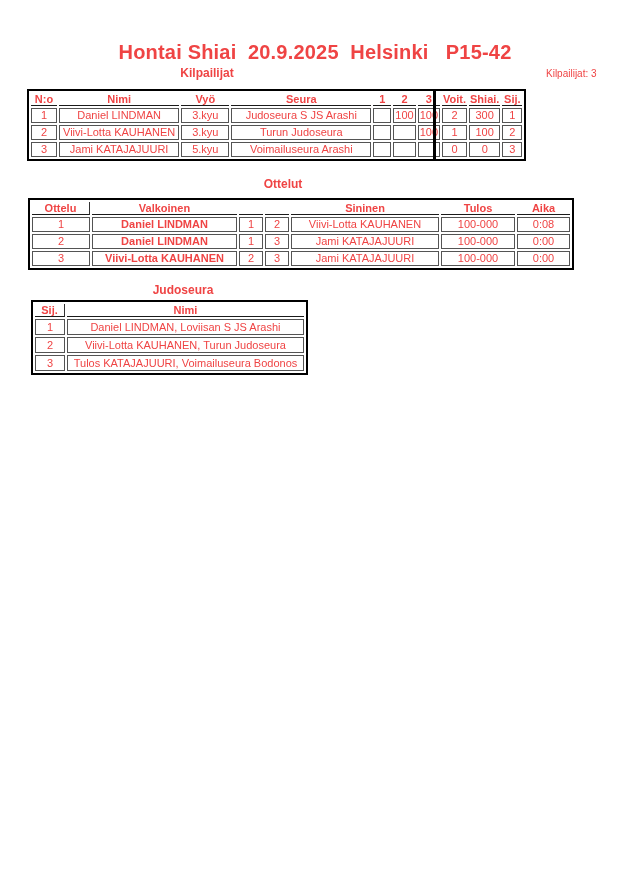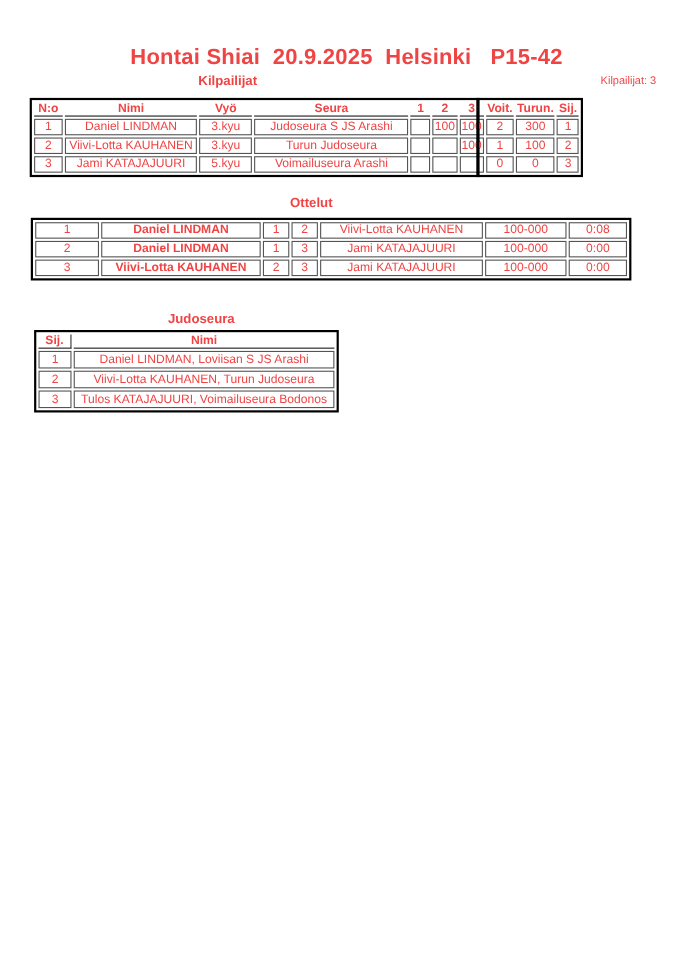--- a/index.html
+++ b/index.html
@@ -116,21 +116,21 @@
       <tbody>
           <tr>
         <th class="lft">N:o</th>
         <th>Nimi</th>
         <th>Vyö</th>
         <th>Seura</th>
         <th class="tight">1</th>
         <th class="tight">2</th>
         <th class="tight">3</th>
         <th class="tight">Voit.</th>
-        <th class="tight">Turun.</th>
+        <th class="tight">Shiai.</th>
         <th class="tight">Sij.</th>
       </tr>
       <tr>
         <td>1</td>
         <td class="lft">Daniel LINDMAN</td>
         <td>3.kyu</td>
         <td class="lft">Judoseura S JS Arashi</td>
         <td class="tight"></td>
         <td class="tight">100</td>
         <td class="tight">100</td>
@@ -174,20 +174,29 @@
       <colgroup>
         <col style="width:58px">
           <col style="width:145px">
           <col style="width:24px">
           <col style="width:24px">
         <col style="width:148px">
           <col style="width:74px">
           <col style="width:53px">
       </colgroup>
       <tbody>
+          <tr>
+        <th class="lft hdr-sep">Ottelu</th>
+        <th>Valkoinen</th>
+        <th></th>
+        <th></th>
+        <th>Sininen</th>
+        <th>Tulos</th>
+        <th>Aika</th>
+      </tr>
       <tr>
         <td>1</td>
         <td class="lft b">Daniel LINDMAN</td>
         <td class="tight">1</td>
         <td class="tight">2</td>
         <td class="lft">Viivi-Lotta KAUHANEN</td>
         <td>100-000</td>
         <td>0:08</td>
       </tr>
       <tr>

